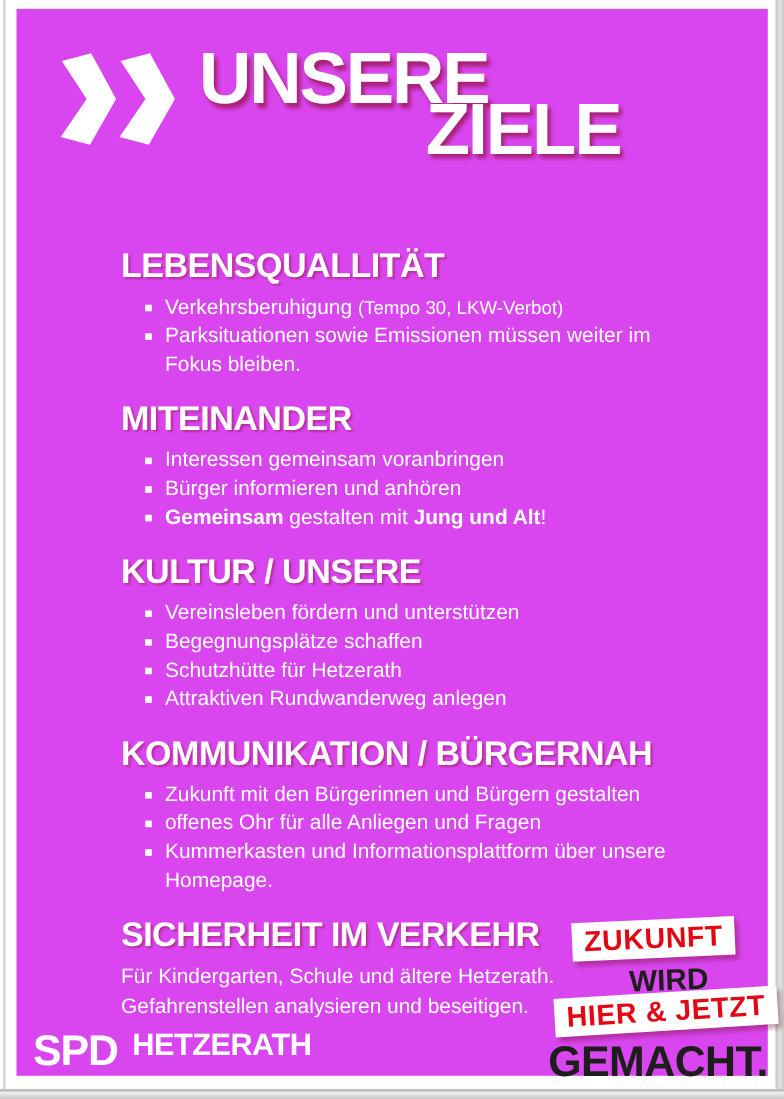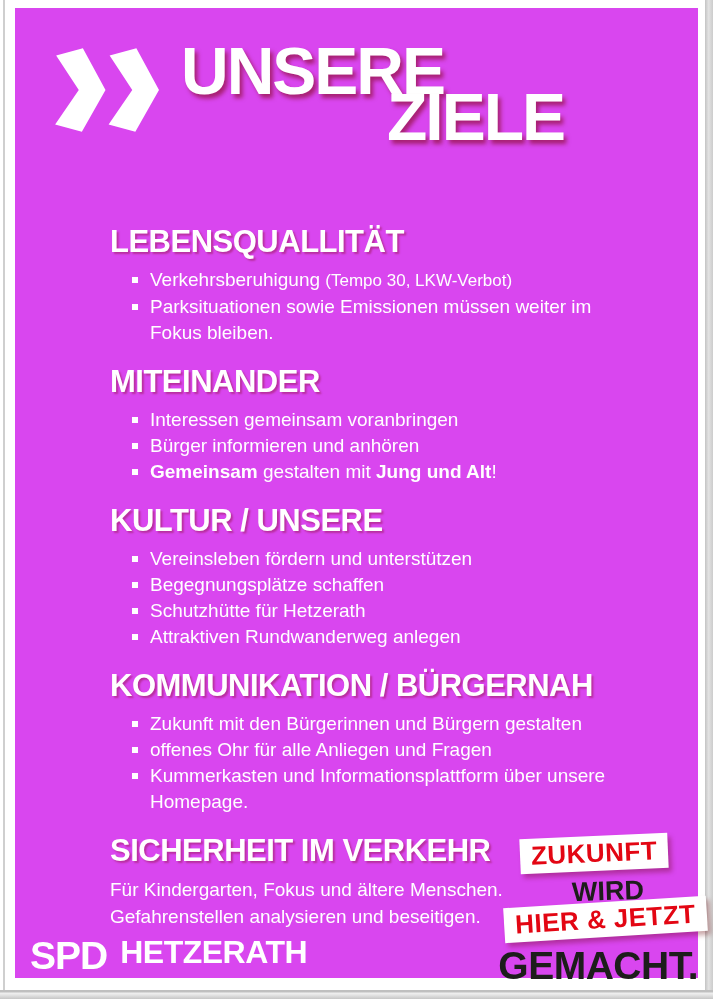--- a/index.html
+++ b/index.html
@@ -52,21 +52,21 @@
                    margin:10px 12px 0 0; }
   .plain-item { font-size:19px; line-height:27px; color:#ffffff; }
   .seg-bold  { font-weight:bold; }
   .seg-small { font-size:17px; }
 
   
   #footer-brand { position:absolute; left:15px; top:928px; display:flex;
                   align-items:flex-start; gap:13px; white-space:nowrap; }
   #footer-party { font-size:39px; font-weight:900; letter-spacing:-1px;
                   color:#ffffff; line-height:1; }
-  #footer-local { font-size:32px; font-weight:800; letter-spacing:-0.5px;
+  #footer-local { font-size:28px; font-weight:800; letter-spacing:-0.5px;
                   color:#ffffff; line-height:1; }
 
   
   .slogan-box {
     position:absolute; background:#ffffff; color:#e30613;
     font-weight:900; line-height:1.1; padding:3px 11px;
     white-space:nowrap; box-shadow:3px 4px 5px rgba(100,0,5,.35);
   }
   #slogan-zukunft { left:505px; top:828px; font-size:26px; transform:rotate(-2.5deg); letter-spacing:0.5px; }
   #slogan-hier    { left:489px; top:894px; font-size:26px; transform:rotate(-3.5deg); letter-spacing:0.5px; }
@@ -162,21 +162,21 @@
             </div>
             <div class="bullet-item">
               <span class="bullet-square"></span>
               <span class="item-text"><span>Kummerkasten und Informationsplattform über unsere</span><br><span>Homepage.</span></span>
             </div>
           </div>
         </section>
         <section class="goal-section">
           <h2 class="goal-heading">SICHERHEIT IM VERKEHR</h2>
           <div class="goal-items">
-            <div class="plain-item"><span class="item-text"><span>Für Kindergarten, Fokus und ältere Menschen.</span></span></div>
+            <div class="plain-item"><span class="item-text"><span>Für Kindergarten, Schule und ältere Hetzerath.</span></span></div>
             <div class="plain-item"><span class="item-text"><span>Gefahrenstellen analysieren und beseitigen.</span></span></div>
           </div>
         </section>
       </div>
 
     <div id="footer-brand">
       <span id="footer-party">SPD</span>
       <span id="footer-local">HETZERATH</span>
     </div>
 

